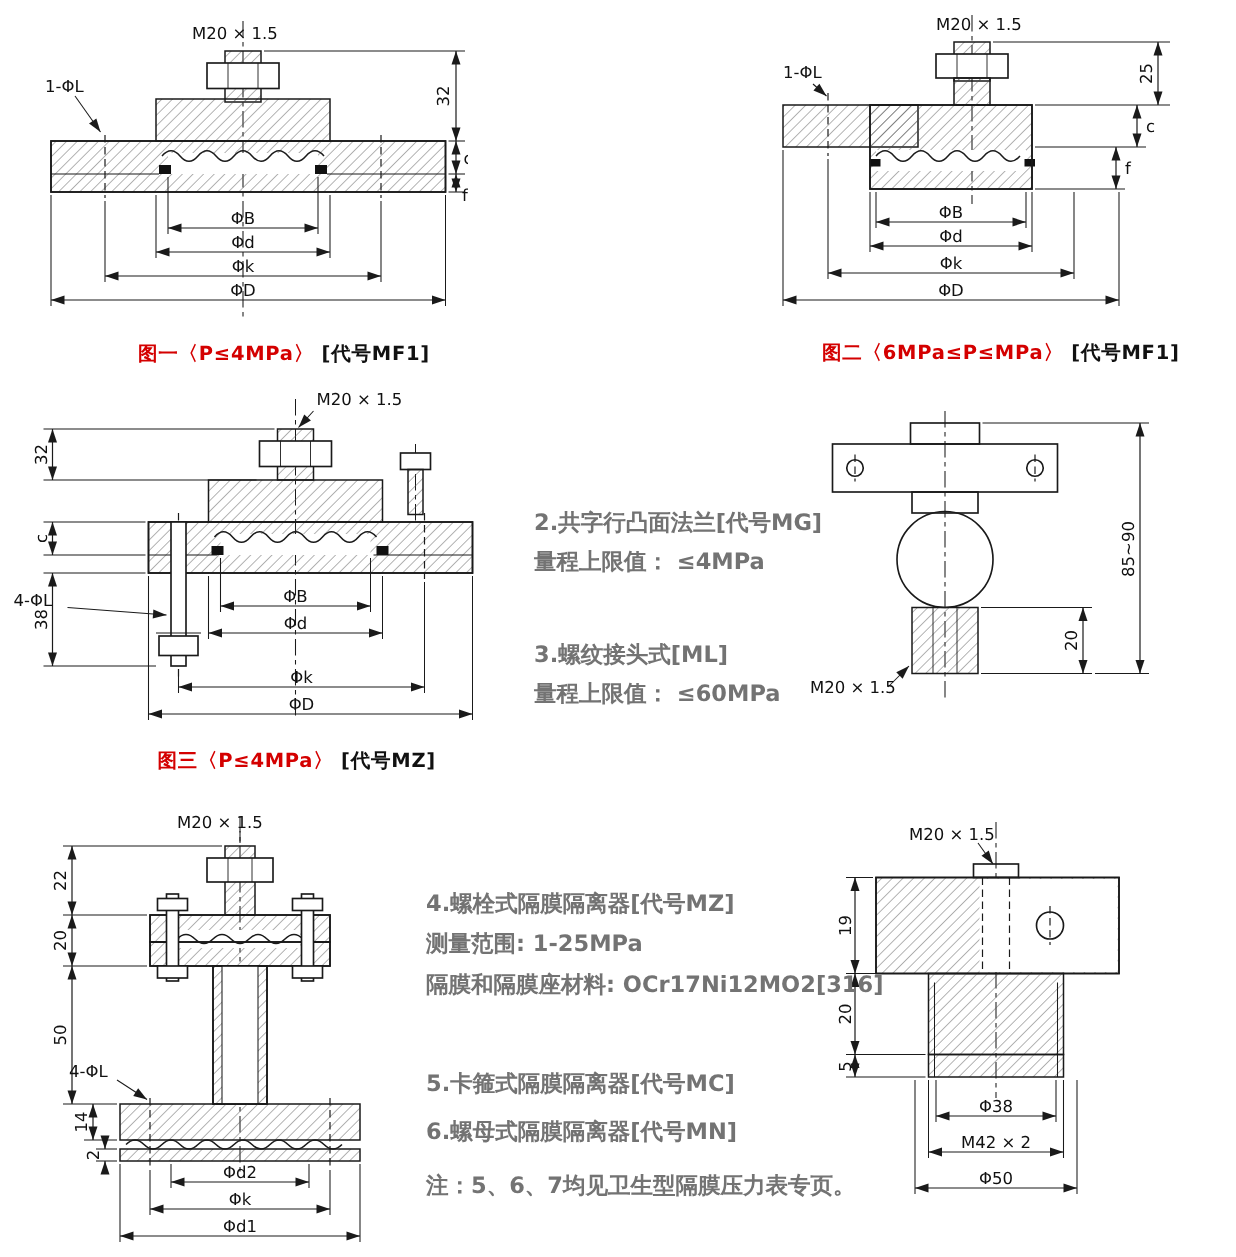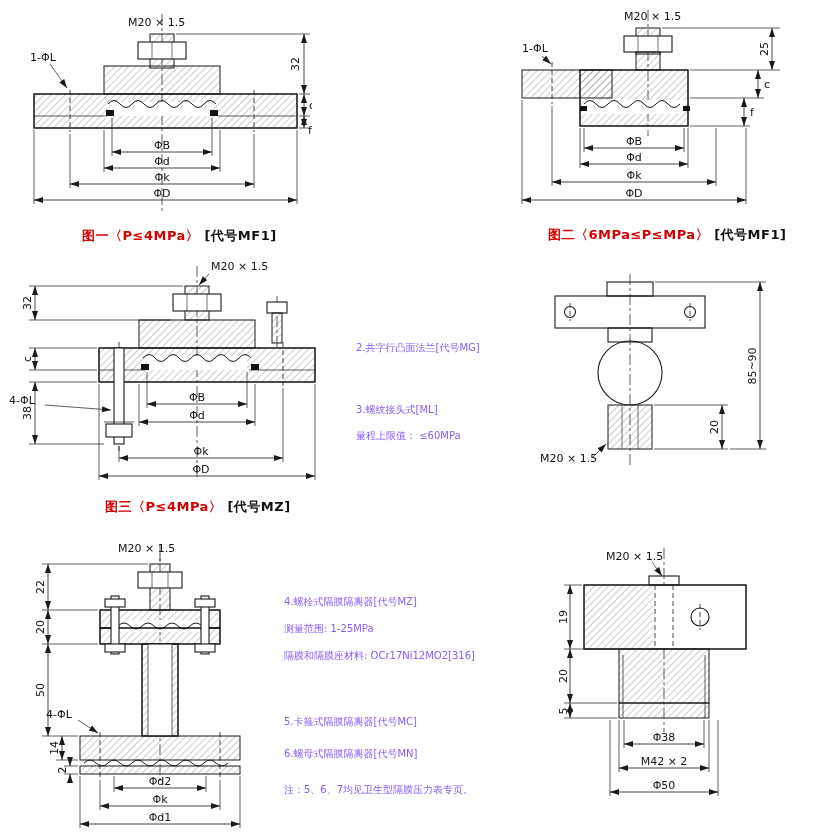--- a/index.html
+++ b/index.html
@@ -3,21 +3,21 @@
 <meta charset="utf-8">
 <style>
   * { margin:0; padding:0; box-sizing:border-box; }
   html,body { background:#9a9a9a; }
   body { font-family:"DejaVu Sans","Liberation Sans",sans-serif; }
   #page { position:relative; width:824px; height:838px; background:#ffffff; overflow:hidden; margin:0 auto;padding-left:28px; }
   .fig { position:absolute; }
   .cap { position:absolute; font-size:13px; font-weight:bold; white-space:nowrap; letter-spacing:.5px; }
   .cap-red { color:#d40000; }
   .cap-blk { color:#111111; }
-  .notes { position:absolute; font-size:10px; font-weight:normal; color:#8b5cf6; white-space:nowrap; }
+  .notes { position:absolute; font-size:15px; font-weight:bold; color:#737373; white-space:nowrap; }
   .note-line { line-height:20px; }
   
   .ol  { fill:none; stroke:#1a1a1a; stroke-width:1.1; }
   .olw { fill:#ffffff; stroke:#1a1a1a; stroke-width:1.1; }
   .hp  { fill:url(#hatch); stroke:#1a1a1a; stroke-width:1; }
   .cl  { stroke:#1a1a1a; stroke-width:.7; stroke-dasharray:11 3 3 3; fill:none; }
   .hl  { stroke:#1a1a1a; stroke-width:.8; stroke-dasharray:5 3; fill:none; }
   .dl  { stroke:#1a1a1a; stroke-width:.8; fill:none; }
   .xl  { stroke:#1a1a1a; stroke-width:.7; fill:none; }
   .wv  { fill:none; stroke:#1a1a1a; stroke-width:1; }
@@ -87,21 +87,21 @@
       <text class="dt" x="18" y="55">1-ΦL</text>
       <text class="dt" text-anchor="middle" transform="translate(287,58) rotate(-90)">32</text>
       <text class="dt" x="297" y="103">c</text>
       <text class="dt" x="296" y="128">f</text>
       <text class="dt" text-anchor="middle" x="150" y="143">ΦB</text>
       <text class="dt" text-anchor="middle" x="150" y="159">Φd</text>
       <text class="dt" text-anchor="middle" x="150" y="175">Φk</text>
       <text class="dt" text-anchor="middle" x="150" y="191">ΦD</text>
     </g>
   </svg>
-  <div class="cap" style="left:82px;top:227px">
+  <div class="cap" style="left:92px;top:227px">
     <span class="cap-red">图一〈P≤4MPa〉</span>
     <span class="cap-blk">[代号MF1]</span>
   </div>
 
   <svg class="fig" style="left:518px;top:4px" width="300" height="222" viewBox="0 0 300 222">
     <g>
       <line class="cl" x1="130" y1="6" x2="130" y2="132"></line>
       <rect class="hp" x="118" y="24" width="24" height="26"></rect>
       <rect class="olw" x="106" y="32" width="48" height="16"></rect>
       <line class="thin" x1="120" y1="32" x2="120" y2="48"></line>
@@ -364,20 +364,21 @@
       <text class="dt" text-anchor="middle" transform="translate(19,136) rotate(-90)">20</text>
       <text class="dt" text-anchor="middle" transform="translate(19,171) rotate(-90)">5</text>
       <text class="dt" text-anchor="middle" x="116" y="201">Φ38</text>
       <text class="dt" text-anchor="middle" x="116" y="225">M42 × 2</text>
       <text class="dt" text-anchor="middle" x="116" y="249">Φ50</text>
     </g>
   </svg>
 
   <div class="notes" style="left:356px;top:338px">
     <div class="note-line">2.共字行凸面法兰[代号MG]</div>
+    <div class="note-line" style="margin-top:6px">量程上限值： ≤4MPa</div>
     <div class="note-line" style="margin-top:42px">3.螺纹接头式[ML]</div>
     <div class="note-line" style="margin-top:6px">量程上限值： ≤60MPa</div>
   </div>
 
   <div class="notes" style="left:284px;top:592px">
     <div class="note-line">4.螺栓式隔膜隔离器[代号MZ]</div>
     <div class="note-line" style="margin-top:7px">测量范围: 1-25MPa</div>
     <div class="note-line" style="margin-top:7px">隔膜和隔膜座材料: OCr17Ni12MO2[316]</div>
     <div class="note-line" style="margin-top:46px">5.卡箍式隔膜隔离器[代号MC]</div>
     <div class="note-line" style="margin-top:12px">6.螺母式隔膜隔离器[代号MN]</div>

